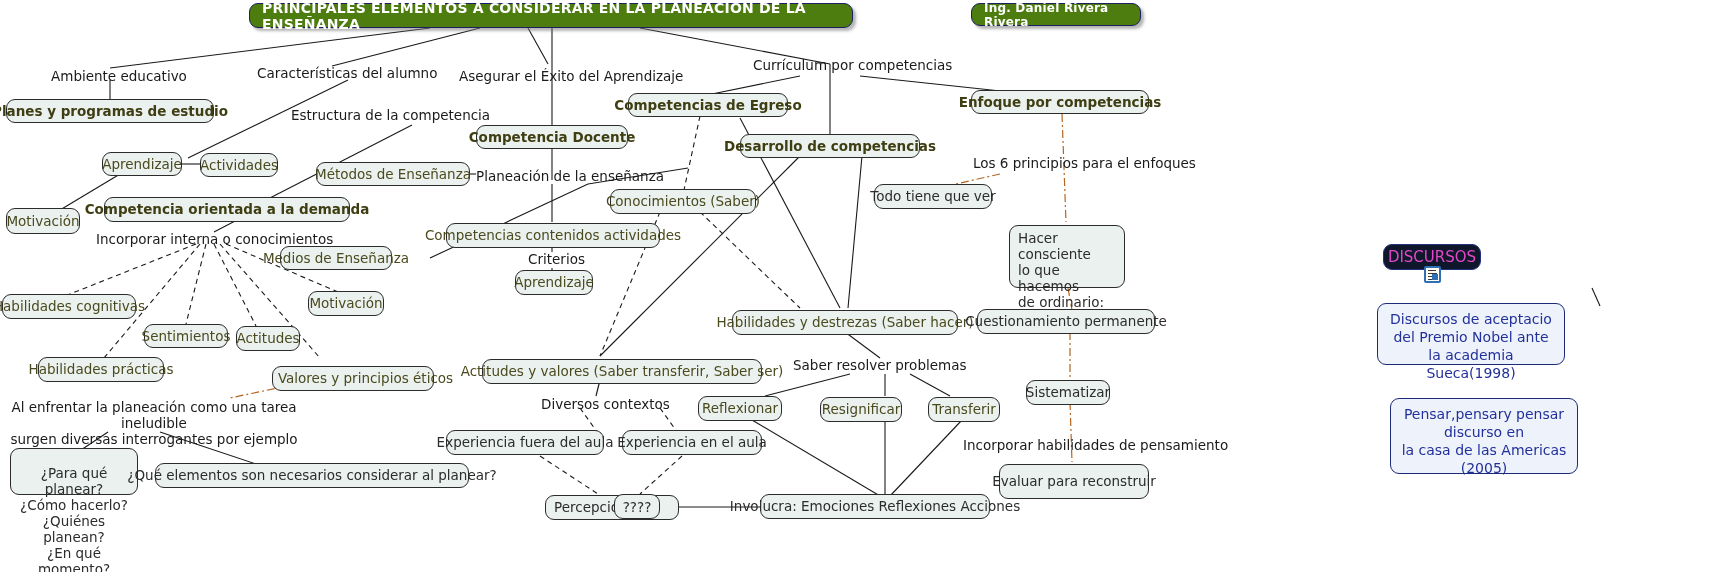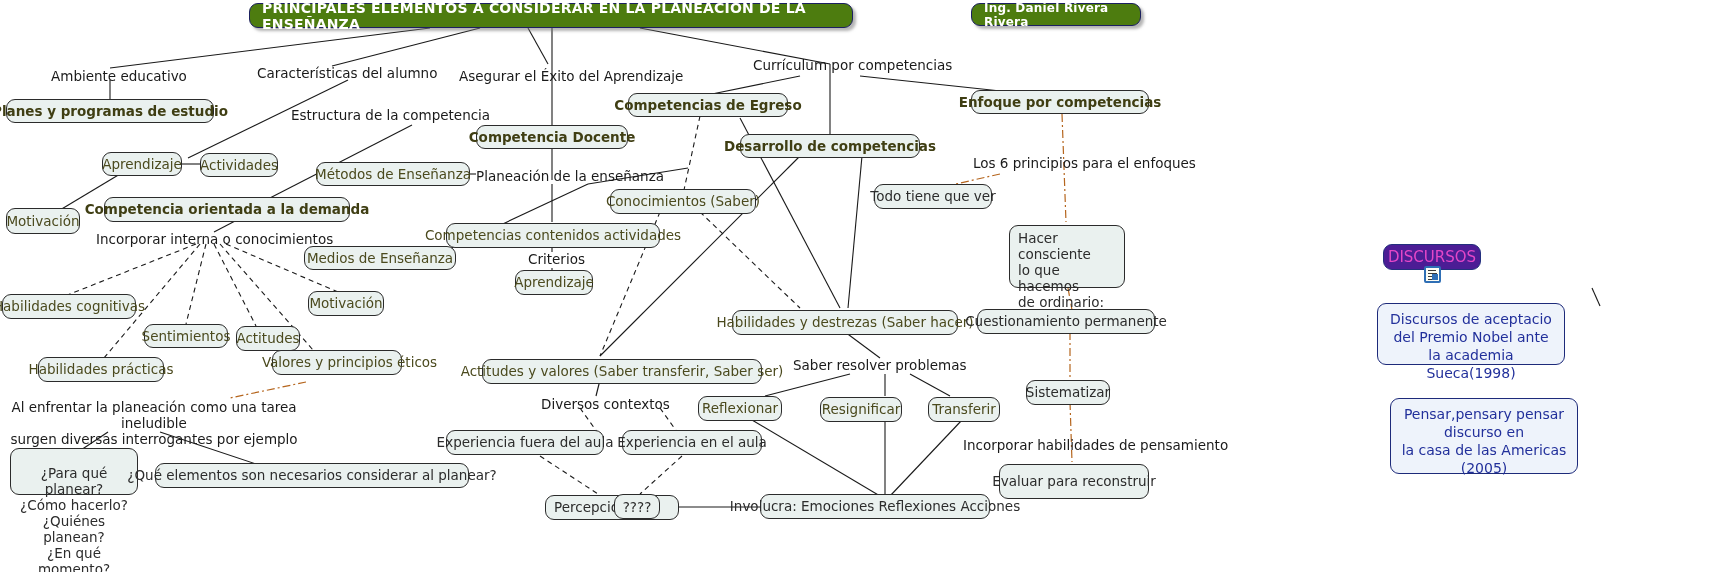--- a/index.html
+++ b/index.html
@@ -106,21 +106,21 @@
     color: #22309b;
     font-size: 14px;
     line-height: 18px;
     text-align: center;
     padding: 6px 10px;
     z-index: 4;
   }
   .discursos {
     position: absolute;
     box-sizing: border-box;
-    background: #4c1d95;
+    background: #0f172a;
     border: 1px solid #23307e;
     border-radius: 9px;
     color: #e447c8;
     font-size: 15px;
     font-weight: normal;
     display: flex;
     align-items: center;
     justify-content: center;
     z-index: 4;
   }
@@ -306,33 +306,33 @@
   <div class="node" style="left:102px; top:152px; width:80px; height:24px;">Aprendizaje</div>
 
   <div class="node" style="left:200px; top:153px; width:78px; height:24px;">Actividades</div>
 
   <div class="node" style="left:6px; top:208px; width:74px; height:26px;">Motivación</div>
 
   <div class="node bold" style="left:104px; top:197px; width:246px; height:25px;">Competencia orientada a la demanda</div>
 
   <div class="node" style="left:316px; top:162px; width:154px; height:24px;">Métodos de Enseñanza</div>
 
-  <div class="node" style="left:304px; top:246px; width:152px; height:24px;">Medios de Enseñanza</div>
+  <div class="node" style="left:280px; top:246px; width:112px; height:24px;">Medios de Enseñanza</div>
 
   <div class="node" style="left:2px; top:294px; width:134px; height:25px;">Habilidades cognitivas</div>
 
   <div class="node" style="left:308px; top:291px; width:76px; height:25px;">Motivación</div>
 
   <div class="node" style="left:144px; top:324px; width:84px; height:24px;">Sentimientos</div>
 
   <div class="node" style="left:236px; top:326px; width:64px; height:25px;">Actitudes</div>
 
   <div class="node" style="left:38px; top:357px; width:126px; height:25px;">Habilidades prácticas</div>
 
-  <div class="node" style="left:272px; top:350px; width:130px; height:25px;padding-left:34px;">Valores y principios éticos</div>
+  <div class="node" style="left:272px; top:366px; width:162px; height:25px;padding-left:34px;">Valores y principios éticos</div>
 
   <div class="node multi-center" style="left:10px; top:448px; width:128px; height:47px; padding:16px 6px; color:#2c2c2c;">
     <span>¿Para qué planear?</span><br>
     <span>¿Cómo hacerlo?</span><br>
     <span>¿Quiénes planean?</span><br>
     <span>¿En qué momento?</span>
   </div>
 
   <div class="node" style="left:155px; top:463px; width:314px; height:25px; color:#2c2c2c;">¿Qué elementos son necesarios considerar al planear?</div>
 

